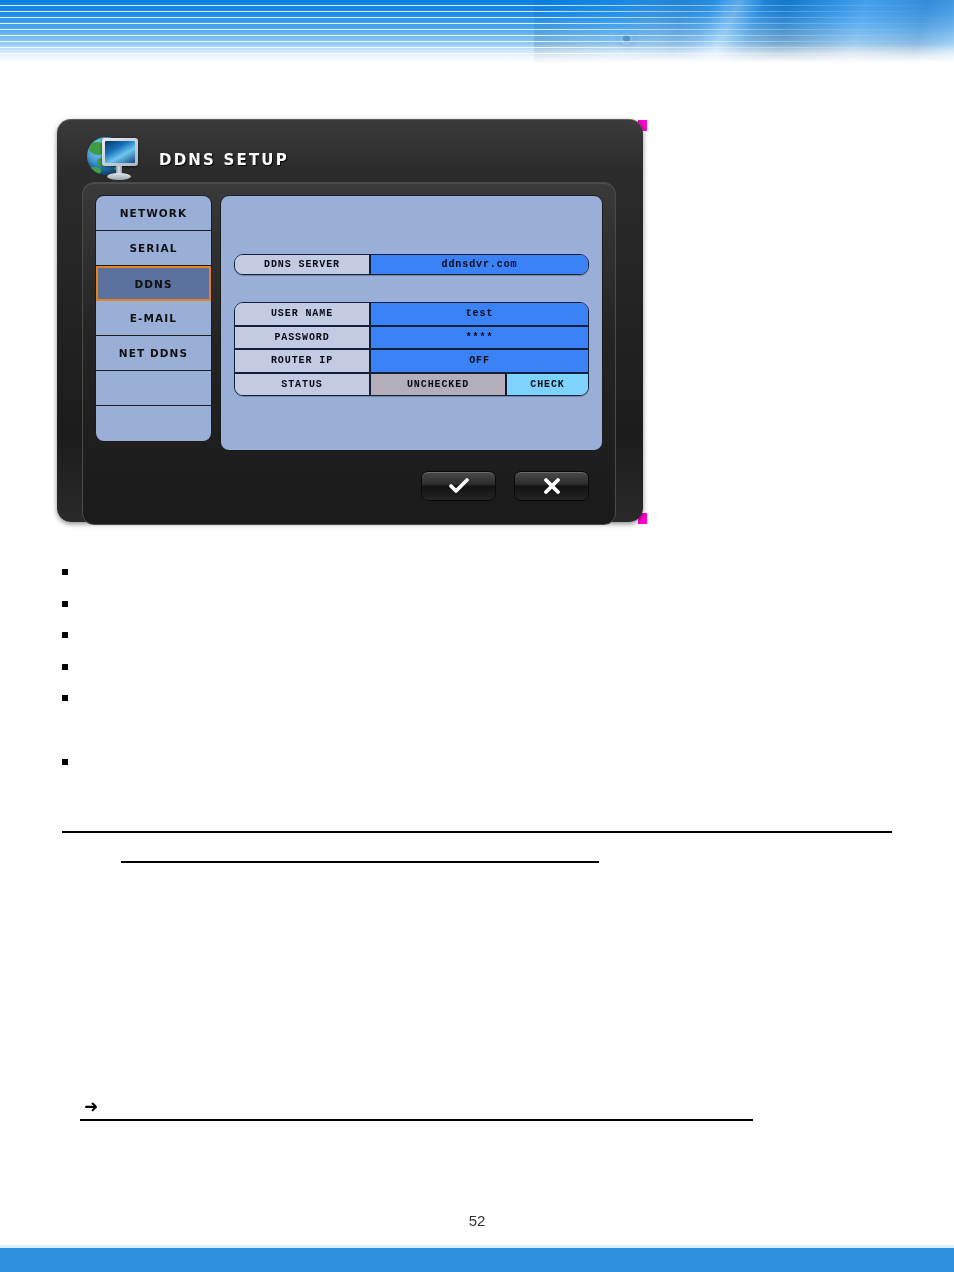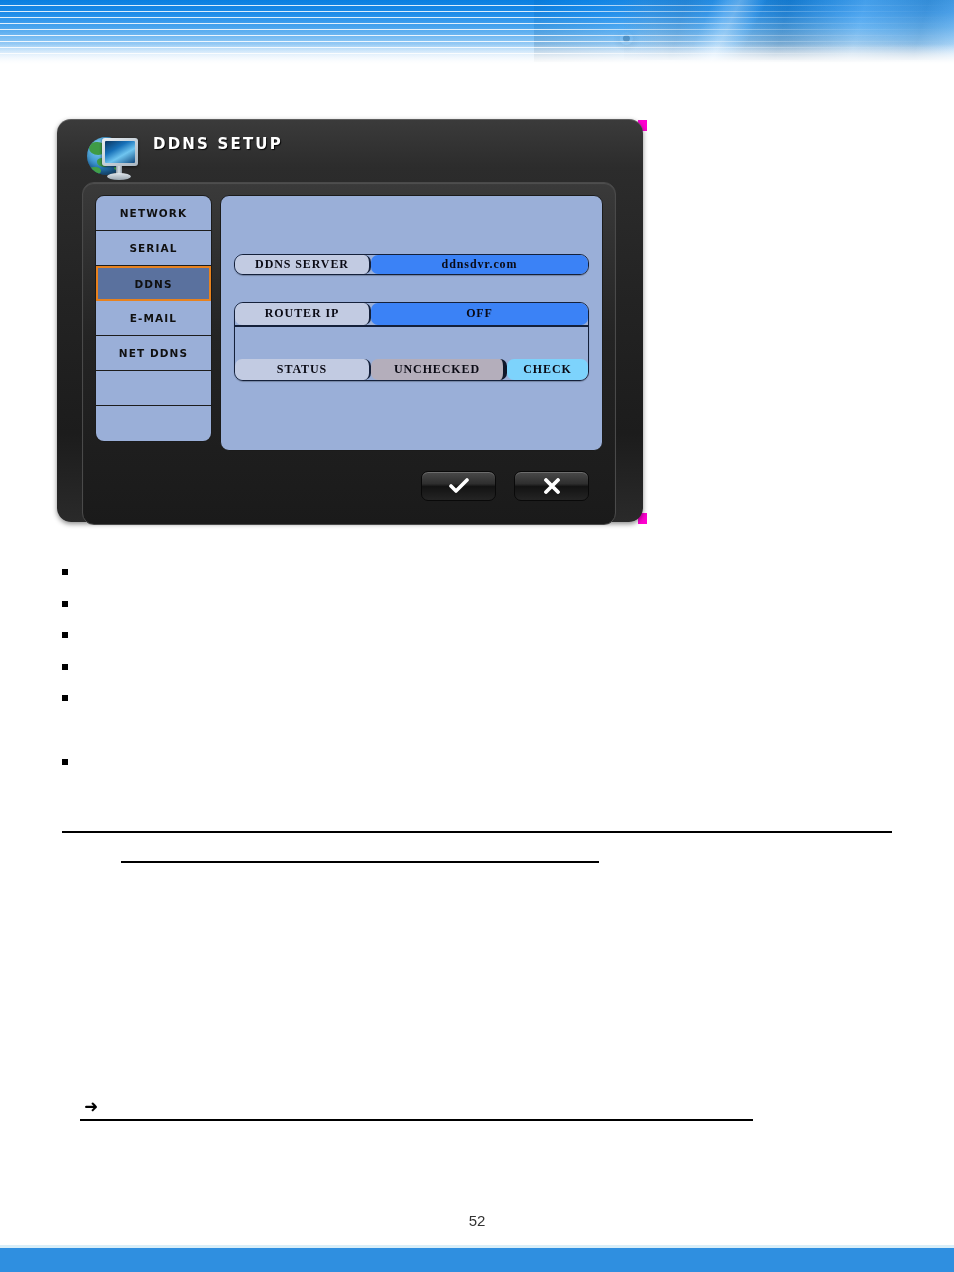--- a/index.html
+++ b/index.html
@@ -91,22 +91,22 @@
     border-radius: 14px;
     background: linear-gradient(to bottom, #3b3b3b 0%, #2c2c2c 12%, #232323 45%, #1c1c1c 78%, #2a2a2a 100%);
     box-shadow: inset 0 1px 0 rgba(255,255,255,.18), 0 2px 5px rgba(0,0,0,.45);
     z-index: 1;
   }
 
   .dvr-title-row {
     position: absolute;
     left: 30px; top: 16px;
     display: flex;
-    align-items: flex-start;
-    gap: 14px;
+    align-items: center;
+    gap: 20px;
   }
   .dvr-icon {
     position: relative;
     width: 52px; height: 50px;
   }
   .globe {
     position: absolute;
     left: 0; top: 2px;
     width: 38px; height: 38px;
     border-radius: 50%;
@@ -233,47 +233,46 @@
   }
   .table-pill {
     left: 13px; top: 106px;
     width: 355px;
     display: block;
   }
   .cell {
     display: flex;
     align-items: center;
     justify-content: center;
-    font-size: 12px;
+    font-size: 10px;
     font-weight: bold;
     letter-spacing: .9px;
     color: #0a0a14;
-    font-family: Liberation Serif, serif;
-    box-sizing: border-box;
-    border-radius: 7px;
+    font-family: Liberation Mono, monospace;
+    box-sizing: border-box;
   }
   .cell-label {
     width: 136px;
     background: #c2cbe2;
     border-right: 2px solid #14203a;
   }
   .cell-value {
     flex: 1;
     background: #3b82f6;
   }
   .trow {
     display: flex;
     height: 21.5px;
     border-bottom: 2px solid #14203a;
   }
-  .trow:last-child { border-bottom: none; margin-top: 32px; }
+  .trow:last-child { border-bottom: none; }
   .cell-status-val {
     width: 136px;
     background: #b4aebb;
-    border-right: 4px solid #0f172a;
+    border-right: 2px solid #0f172a;
   }
   .cell-check {
     flex: 1;
     background: #7dd3fc;
   }
 
   
   .btn-row {
     position: absolute;
     left: 364px; top: 352px;
@@ -390,20 +389,28 @@
       </div>
 
       <div class="content">
 
         <div class="row-pill server-pill">
           <div class="cell cell-label">DDNS SERVER</div>
           <div class="cell cell-value">ddnsdvr.com</div>
         </div>
 
         <div class="row-pill table-pill">
+          <div class="trow">
+            <div class="cell cell-label">USER NAME</div>
+            <div class="cell cell-value">test</div>
+          </div>
+          <div class="trow">
+            <div class="cell cell-label">PASSWORD</div>
+            <div class="cell cell-value">****</div>
+          </div>
           <div class="trow">
             <div class="cell cell-label">ROUTER IP</div>
             <div class="cell cell-value">OFF</div>
           </div>
           <div class="trow">
             <div class="cell cell-label">STATUS</div>
             <div class="cell cell-status-val">UNCHECKED</div>
             <div class="cell cell-check">CHECK</div>
           </div>
         </div>

